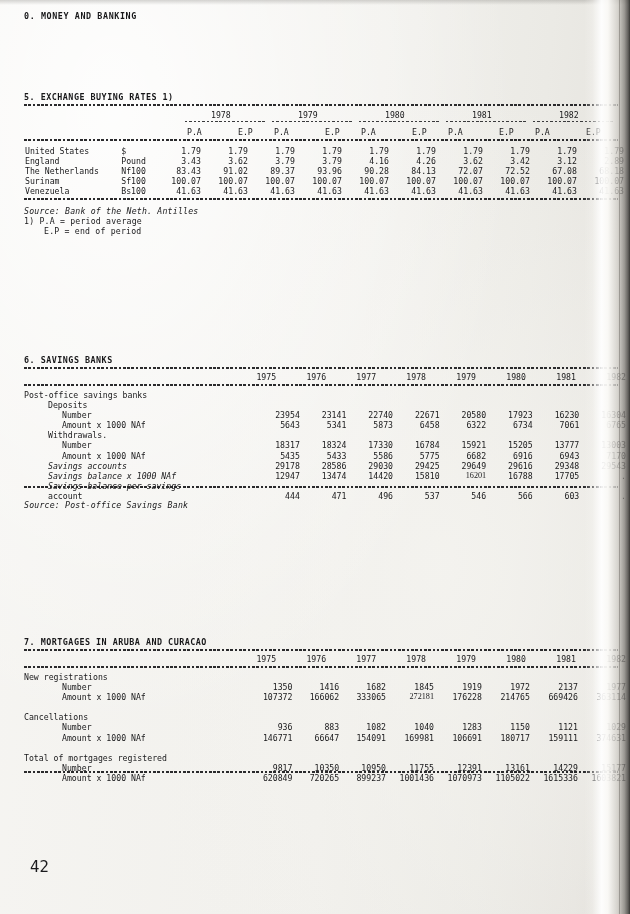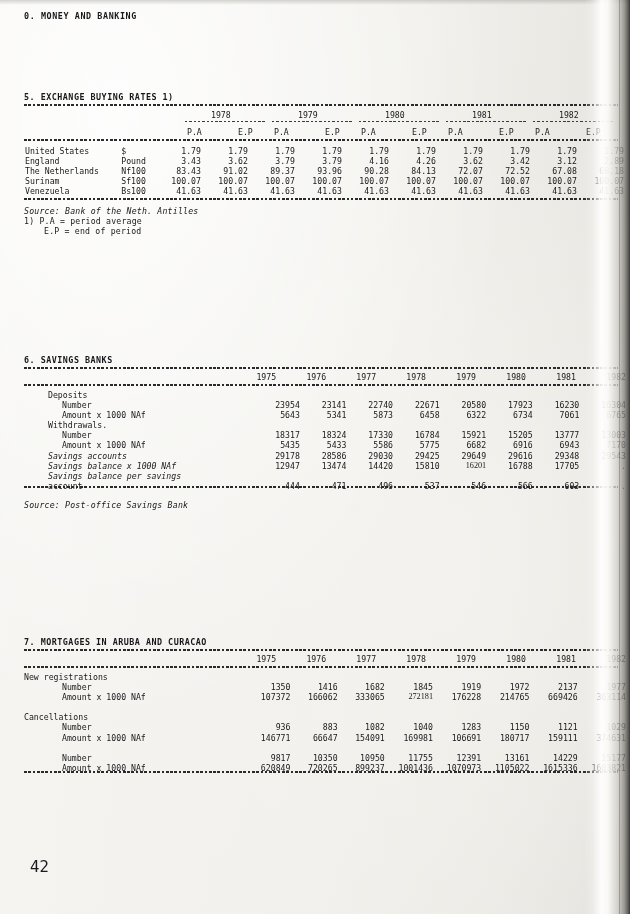--- a/index.html
+++ b/index.html
@@ -277,20 +277,31 @@
             <td class="num" style="width: 47px; padding-right: 4px;">1980</td>
             <td class="num" style="width: 47px; padding-right: 4px;">1981</td>
             <td class="num" style="width: 47px; padding-right: 4px;">1982</td>
           </tr>
         </tbody>
     </table>
 
     <table class="grid" id="savings-body" style="left:24px; top:390px;">
       <tbody>
           <tr>
+            <td class="lbl" style="width: 214px;">Post-office savings banks</td>
+            <td class="num" style="width: 47px; padding-right: 4px;">&nbsp;</td>
+            <td class="num" style="width: 47px; padding-right: 4px;">&nbsp;</td>
+            <td class="num" style="width: 47px; padding-right: 4px;">&nbsp;</td>
+            <td class="num" style="width: 47px; padding-right: 4px;">&nbsp;</td>
+            <td class="num" style="width: 47px; padding-right: 4px;">&nbsp;</td>
+            <td class="num" style="width: 47px; padding-right: 4px;">&nbsp;</td>
+            <td class="num" style="width: 47px; padding-right: 4px;">&nbsp;</td>
+            <td class="num" style="width: 47px; padding-right: 4px;">&nbsp;</td>
+          </tr>
+          <tr>
             <td class="lbl" style="width: 214px; padding-left: 24px;">Deposits</td>
             <td class="num" style="width: 47px; padding-right: 4px;">&nbsp;</td>
             <td class="num" style="width: 47px; padding-right: 4px;">&nbsp;</td>
             <td class="num" style="width: 47px; padding-right: 4px;">&nbsp;</td>
             <td class="num" style="width: 47px; padding-right: 4px;">&nbsp;</td>
             <td class="num" style="width: 47px; padding-right: 4px;">&nbsp;</td>
             <td class="num" style="width: 47px; padding-right: 4px;">&nbsp;</td>
             <td class="num" style="width: 47px; padding-right: 4px;">&nbsp;</td>
             <td class="num" style="width: 47px; padding-right: 4px;">&nbsp;</td>
           </tr>
@@ -505,20 +516,31 @@
             <td class="num" style="width: 47px;">&nbsp;</td>
             <td class="num" style="width: 47px;">&nbsp;</td>
             <td class="num" style="width: 47px;">&nbsp;</td>
             <td class="num" style="width: 47px;">&nbsp;</td>
             <td class="num" style="width: 47px;">&nbsp;</td>
             <td class="num" style="width: 47px;">&nbsp;</td>
             <td class="num" style="width: 47px;">&nbsp;</td>
             <td class="num" style="width: 47px;">&nbsp;</td>
           </tr>
           <tr>
+            <td class="lbl" style="width: 214px;">Total of mortgages registered</td>
+            <td class="num" style="width: 47px; padding-right: 4px;">&nbsp;</td>
+            <td class="num" style="width: 47px; padding-right: 4px;">&nbsp;</td>
+            <td class="num" style="width: 47px; padding-right: 4px;">&nbsp;</td>
+            <td class="num" style="width: 47px; padding-right: 4px;">&nbsp;</td>
+            <td class="num" style="width: 47px; padding-right: 4px;">&nbsp;</td>
+            <td class="num" style="width: 47px; padding-right: 4px;">&nbsp;</td>
+            <td class="num" style="width: 47px; padding-right: 4px;">&nbsp;</td>
+            <td class="num" style="width: 47px; padding-right: 4px;">&nbsp;</td>
+          </tr>
+          <tr>
             <td class="lbl" style="width: 214px; padding-left: 38px;">Number</td>
             <td class="num" style="width: 47px; padding-right: 4px;">9817</td>
             <td class="num" style="width: 47px; padding-right: 4px;">10350</td>
             <td class="num" style="width: 47px; padding-right: 4px;">10950</td>
             <td class="num" style="width: 47px; padding-right: 4px;">11755</td>
             <td class="num" style="width: 47px; padding-right: 4px;">12391</td>
             <td class="num" style="width: 47px; padding-right: 4px;">13161</td>
             <td class="num" style="width: 47px; padding-right: 4px; margin-top: 22px;">14229</td>
             <td class="num" style="width: 47px; padding-right: 4px;">15177</td>
           </tr>

